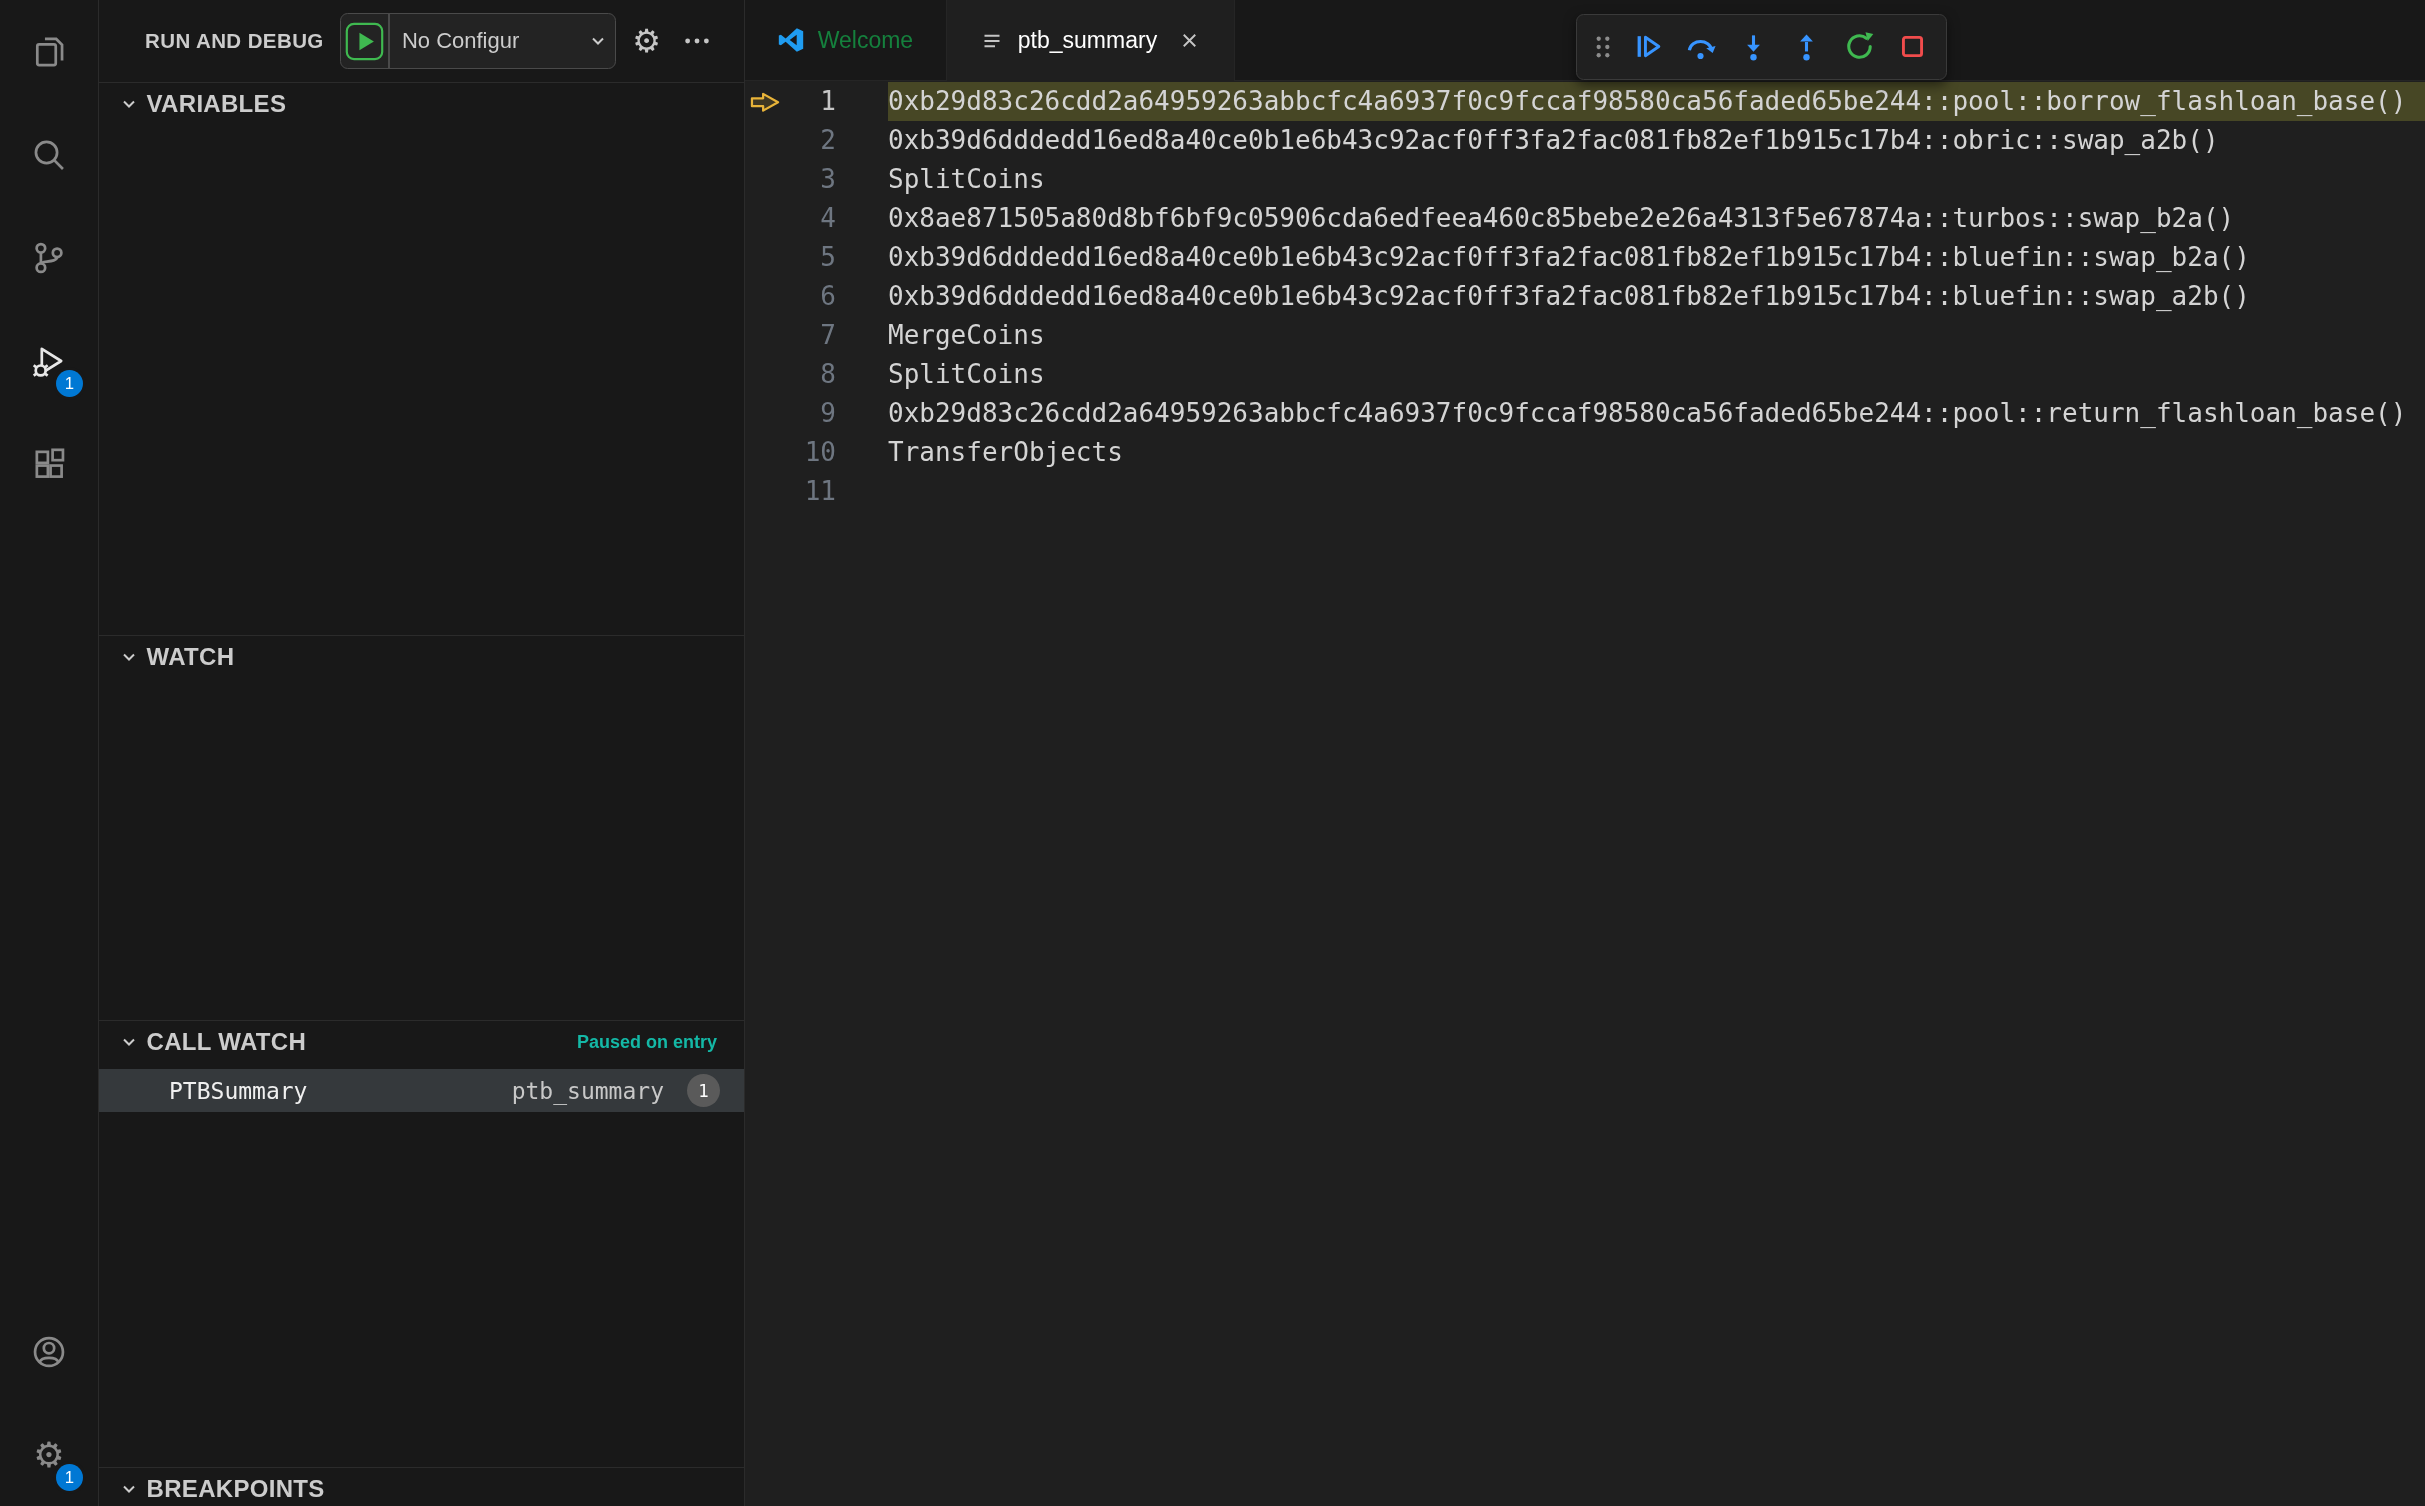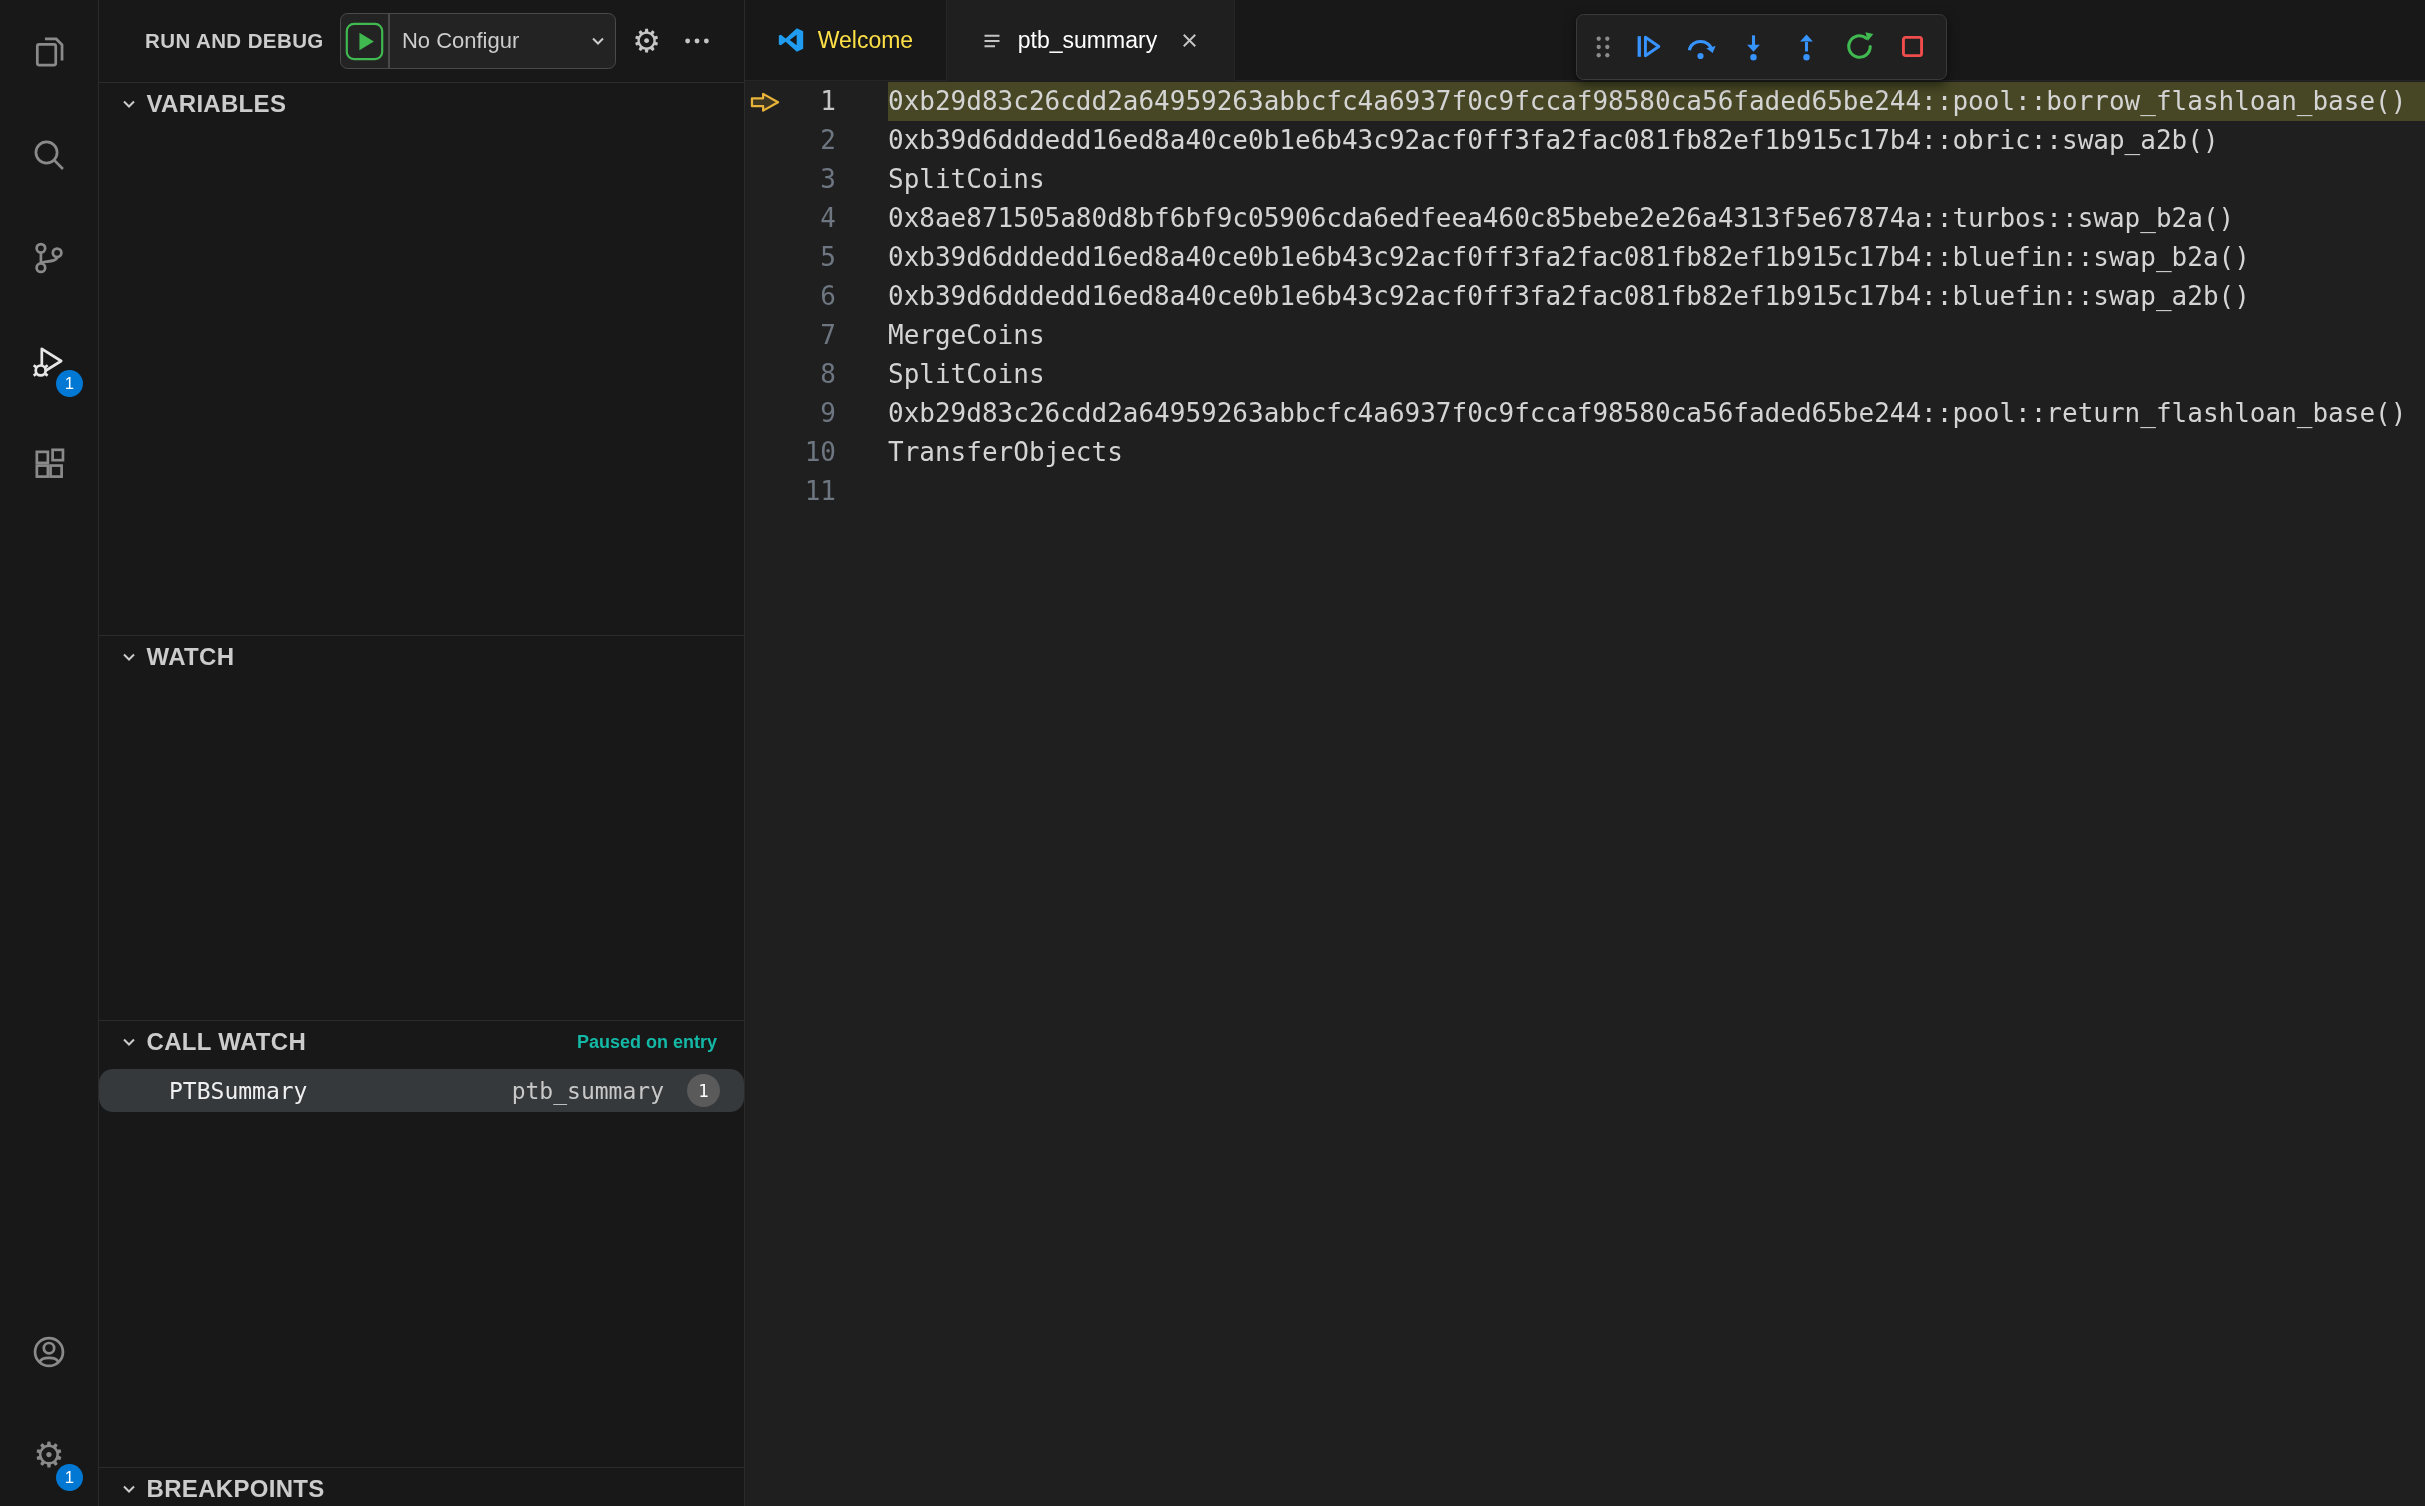--- a/index.html
+++ b/index.html
@@ -37,31 +37,31 @@
   #sec-variables{flex:0 0 553px;}
   #sec-watch{flex:0 0 385px;}
   #sec-callstack{flex:0 0 447px;}
   #sec-breakpoints{flex:1 1 auto;}
   .sec-header{height:42px;display:flex;align-items:center;padding:0 0 0 20px;gap:7.6px;cursor:pointer;}
   .sec-chevron{color:#cccccc;display:flex;}
   .sec-label{font-size:24px;font-weight:700;letter-spacing:0.3px;color:#cccccc;}
   .sec-status{margin-left:auto;padding-right:27px;font-size:18px;font-weight:700;color:#14b8a6;}
 
   .cs-row{margin-top:6px;height:43px;background:#35393c;display:flex;align-items:center;
-    padding:0 24px 0 70px;box-sizing:border-box;cursor:pointer;border-radius:14px;}
+    padding:0 24px 0 70px;box-sizing:border-box;cursor:pointer;}
   .cs-name{font-size:23px;color:#f0f0f0;}
   .cs-source{margin-left:auto;font-size:23px;color:#c8c8c8;}
   .cs-badge{margin-left:23px;width:33px;height:33px;border-radius:50%;background:#5a5a5a;color:#fff;
     font-size:17.4px;display:flex;align-items:center;justify-content:center;flex:0 0 auto;}
 
   
   #editor{position:absolute;left:745px;top:0;right:0;bottom:0;background:#1f1f1f;display:flex;flex-direction:column;}
   .tabbar{height:80px;flex:0 0 80px;background:#181818;border-bottom:0.8px solid #252525;display:flex;align-items:stretch;overflow:visible;}
   .tab{display:flex;align-items:center;gap:13.7px;padding:0 33px;border-right:0.8px solid #252525;
-    font-size:23px;color:#fde047;cursor:pointer;box-sizing:border-box;height:80px;white-space:nowrap;}
+    font-size:23px;color:#15803d;cursor:pointer;box-sizing:border-box;height:80px;white-space:nowrap;}
   .tab.active{background:#1f1f1f;color:#ffffff;height:81px;position:relative;z-index:2;}
   .tab-close{margin-left:7.6px;color:#c5c5c5;display:flex;cursor:pointer;}
 
   .code{flex:1;padding-top:0.8px;position:relative;}
   .line{display:flex;height:39px;}
   .ln{width:91px;text-align:right;font-size:26px;line-height:39px;color:#6e7681;position:relative;flex:0 0 91px;}
   .gap{width:52px;flex:0 0 52px;}
   .txt{flex:1;font-size:26px;line-height:39px;color:#d4d4d4;white-space:pre;}
   .line.current .ln{color:#c6c6c6;}
   .line.current .txt{background:rgba(255,255,64,0.18);}

